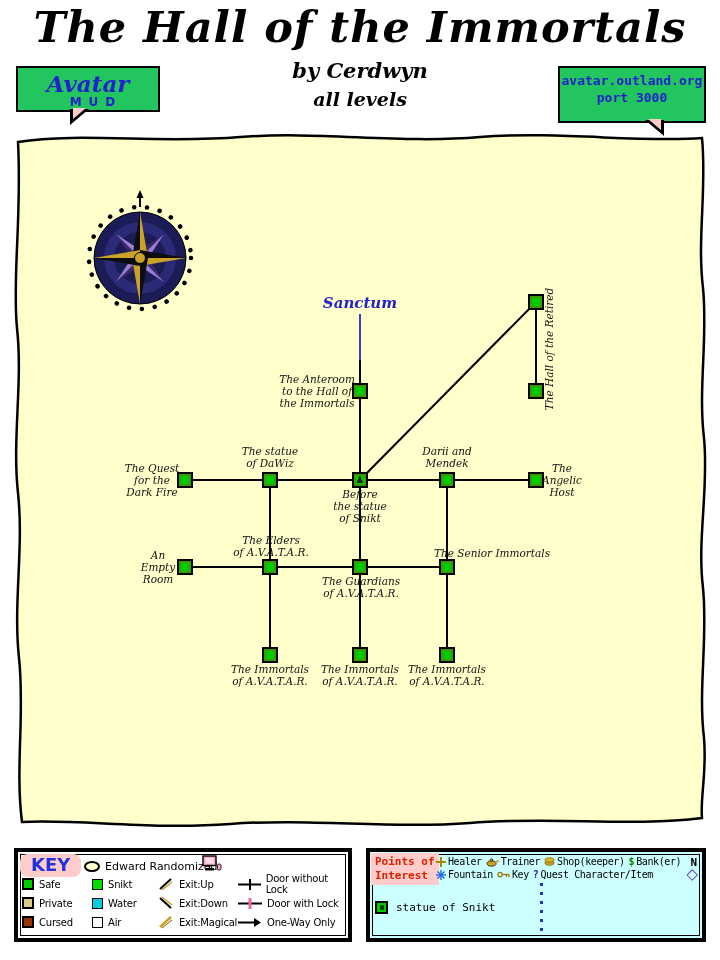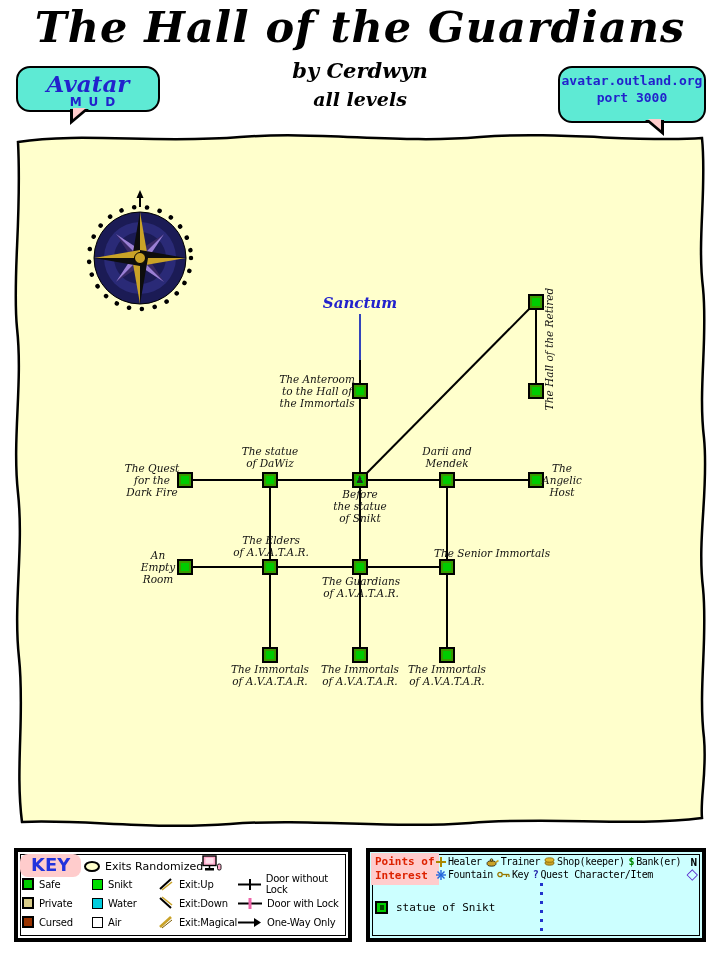--- a/index.html
+++ b/index.html
@@ -7,21 +7,21 @@
   .page { position:relative; width:720px; height:960px; background:#ffffff; overflow:hidden;
           font-family:"DejaVu Serif", serif; }
 
   .title  { position:absolute; top:4px; left:0; width:100%; text-align:center;
             font:bold italic 43px/1.1 "DejaVu Serif", serif; color:#000; letter-spacing:1px; }
   .byline { position:absolute; top:58px; left:0; width:100%; text-align:center;
             font:bold italic 21px "DejaVu Serif", serif; }
   .levels { position:absolute; top:88px; left:0; width:100%; text-align:center;
             font:bold italic 19px "DejaVu Serif", serif; }
 
-  .badge { position:absolute; background:#5eead4; border:2px solid #000; border-radius:14px;
+  .badge { position:absolute; background:#22c55e; border:2px solid #000; border-radius:0;
            color:#2222CC; text-align:center; z-index:5; }
   .badge-left  { left:16px; top:66px; width:144px; height:46px; padding-top:2px; }
   .badge-left .l1 { font:bold italic 23px "DejaVu Serif", serif; }
   .badge-left .l2 { font:bold 12px "DejaVu Sans", sans-serif; letter-spacing:7px; text-indent:7px; margin-top:-2px;margin-left:9px; }
   .badge-left::after  { content:""; position:absolute; left:52px; bottom:-15px;
                         border-top:16px solid #000; border-right:19px solid transparent; }
   .badge-left::before { content:""; position:absolute; left:55px; bottom:-9px; z-index:1;
                         border-top:11px solid #FFCCCC; border-right:13px solid transparent; }
   .badge-right { left:558px; top:66px; width:148px; height:57px; padding-top:5px;
                  font-family:"DejaVu Sans Mono", monospace; }
@@ -87,21 +87,21 @@
               display:flex; align-items:center; justify-content:center; flex:none; }
   .snikt-dot { width:4px; height:5px; background:#044400; }
   .poi-dots { position:absolute; left:170px; top:31px; width:3px; height:54px;
               background:repeating-linear-gradient(to bottom, #2233CC 0 3px, transparent 3px 9px); }
 </style>
 </head>
 <body>
 
 <div class="page">
 
-  <div class="title">The Hall of the Guardians</div>
+  <div class="title">The Hall of the Immortals</div>
   <div class="byline">by Cerdwyn</div>
   <div class="levels">all levels</div>
 
   <div class="badge badge-left">
     <div class="l1">Avatar</div>
     <div class="l2">MUD</div>
   </div>
   <div class="badge badge-right">
     <div class="l1">avatar.outland.org</div>
     <div class="l2">port 3000</div>
@@ -206,21 +206,21 @@
     <div class="mlabel" style="left:350px;top:547px">The Immortals
 of A.V.A.T.A.R.</div>
     <div class="mlabel" style="left:437px;top:547px">The Immortals
 of A.V.A.T.A.R.</div>
   </div>
 
   <div class="panel key-panel">
     <div class="key-title">KEY</div>
     <div class="key-rand">
       <span class="rand-icon"></span>
-      <span>Exits Randomized</span>
+      <span>Edward Randomized</span>
     </div>
     <svg class="computer-icon" width="20" height="17">
       <rect x="1" y="1" width="13" height="9.5" fill="#FFAACC" stroke="#000" stroke-width="1.4"></rect>
       <rect x="3.5" y="3" width="8" height="5.5" fill="#FFE0EC"></rect>
       <line x1="7.5" y1="10.5" x2="7.5" y2="13" stroke="#000" stroke-width="1.5"></line>
       <rect x="3" y="13" width="9" height="2.5" fill="#000"></rect>
       <rect x="15.5" y="9" width="3.5" height="6" rx="1.5" fill="#FFAACC" stroke="#000" stroke-width="0.9"></rect>
     </svg>
 
     <div class="kitem" style="left:4px;top:25px">

